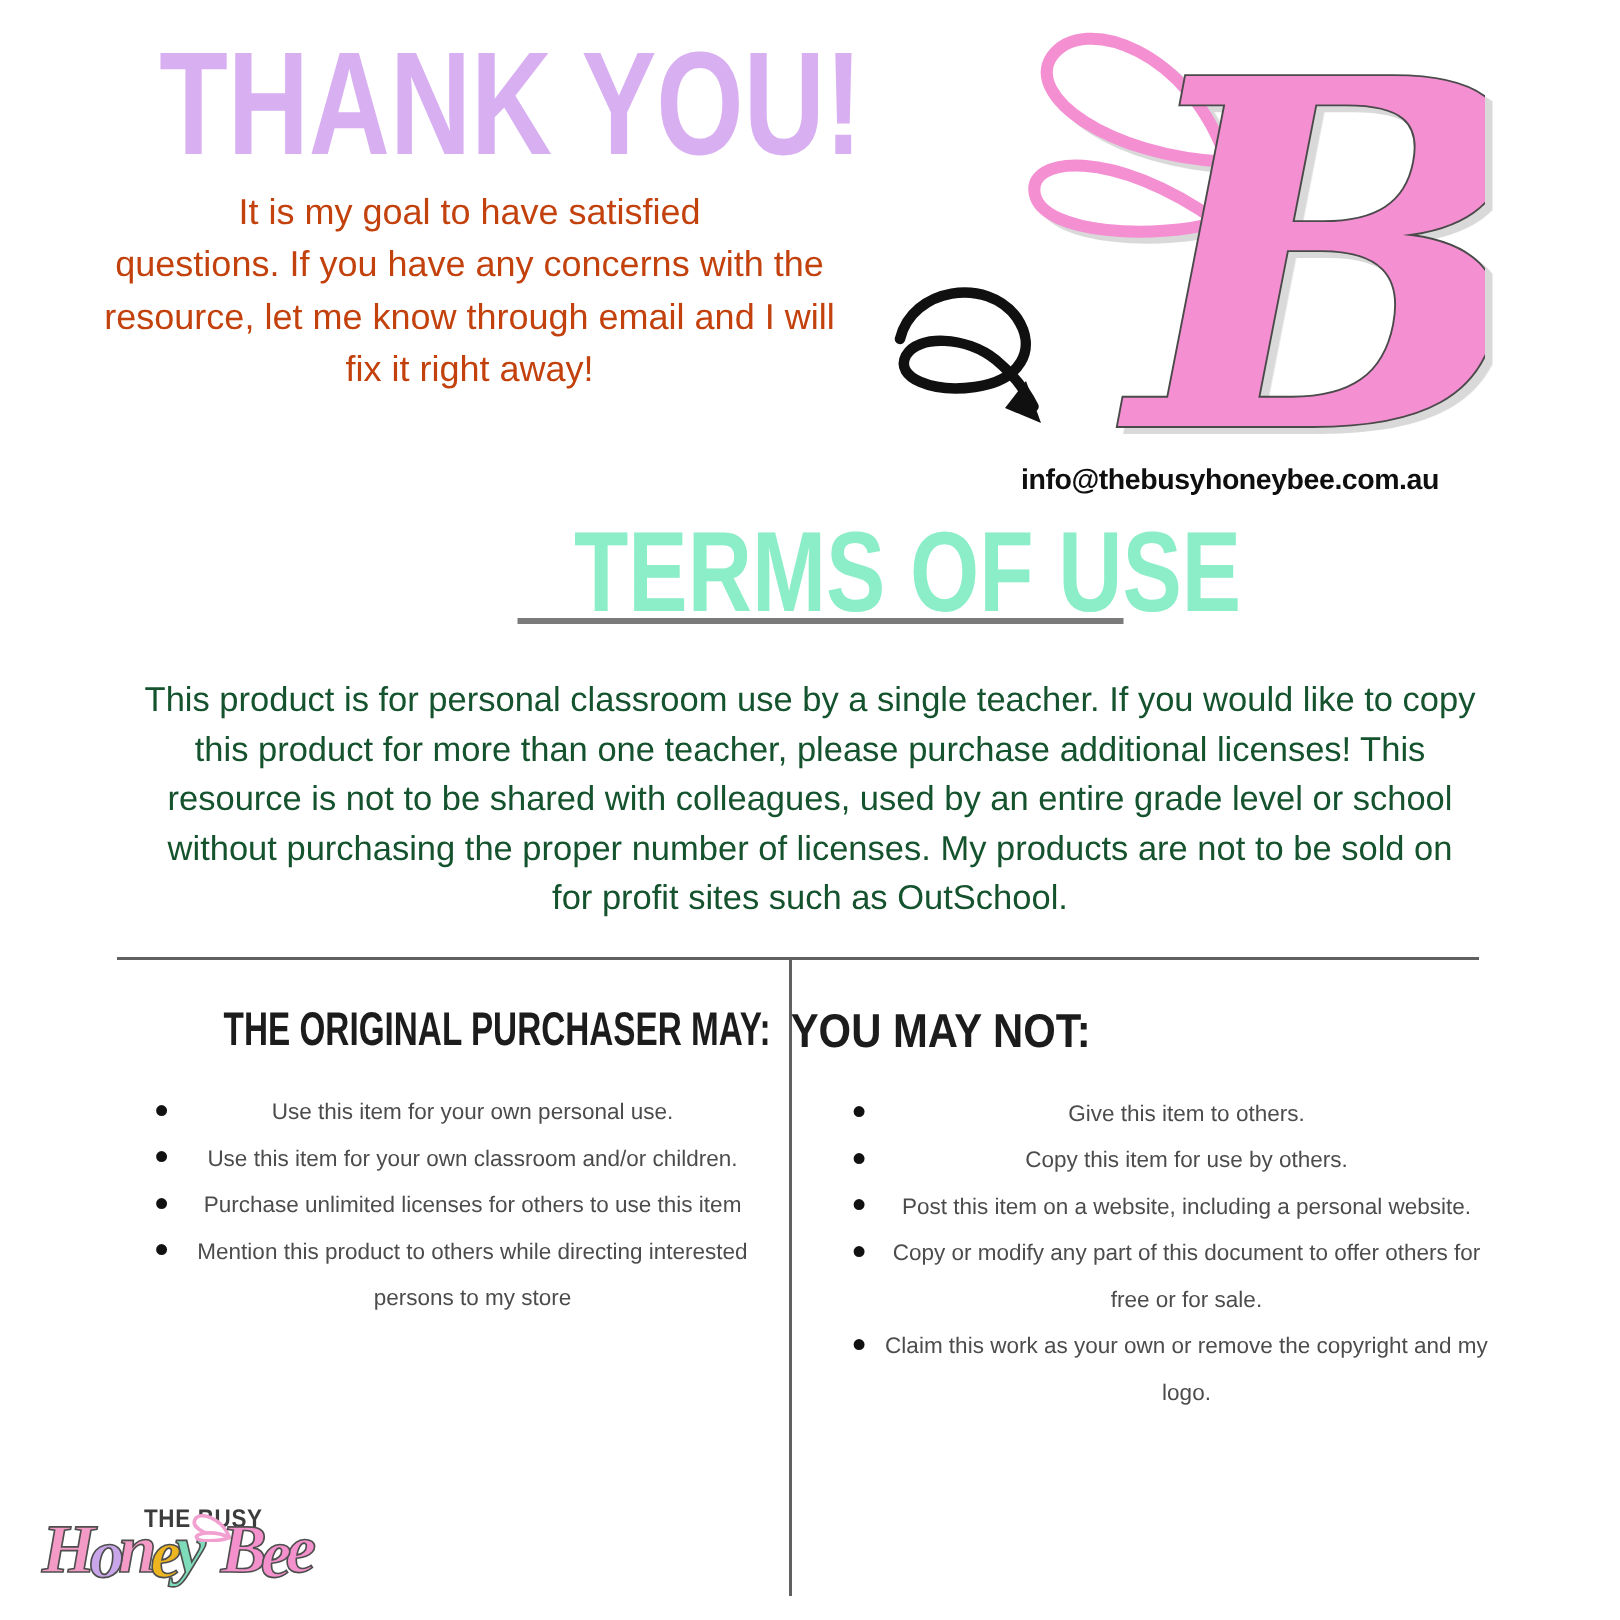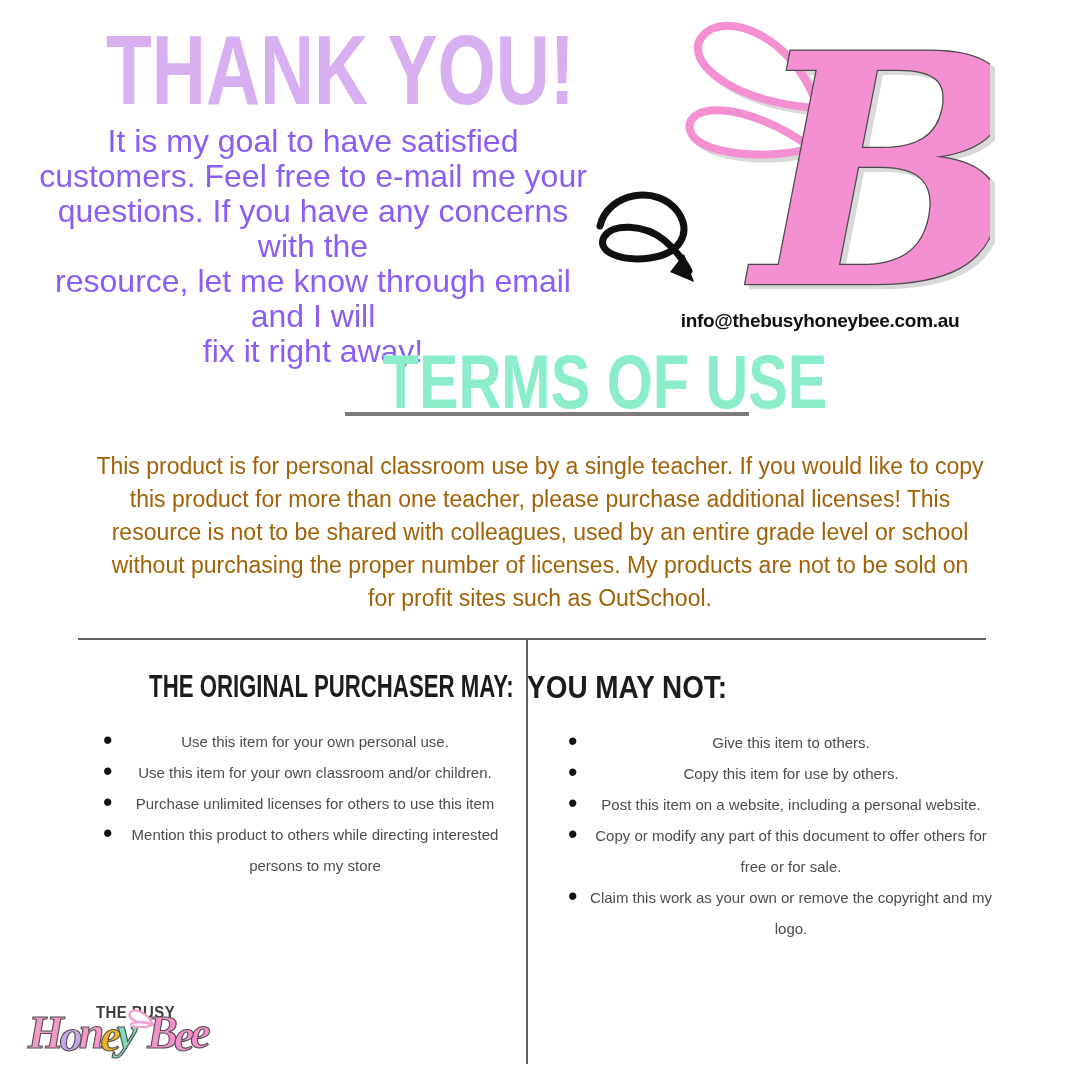--- a/index.html
+++ b/index.html
@@ -7,35 +7,35 @@
     position:relative;width:1080px;height:1080px;margin:0 auto;
     background:#ffffff;overflow:hidden;
     font-family:"Liberation Sans",sans-serif;color:#1c1c1c;
   }
   .cond{display:inline-block;font-weight:800;line-height:1;transform-origin:center;white-space:nowrap;}
 
   
   .thank-you{position:absolute;left:40px;top:22px;width:545px;text-align:center;}
   .thank-you .cond{font-size:96px;transform:scale(0.78,1.02);}
   .intro{position:absolute;left:28px;top:124px;width:570px;text-align:center;
-         font-size:32px;line-height:35px;color:#8b5cf6;}
+         font-size:24px;line-height:35px;color:#c2410c;}
 
   
   .b-logo{position:absolute;left:676px;top:6px;width:314px;height:302px;
           filter:drop-shadow(5px 4px 0 #d9d9d9);}
   .arrow{position:absolute;left:586px;top:176px;width:118px;height:118px;}
   .email{position:absolute;left:595px;top:310px;width:450px;text-align:center;
          font-size:19px;font-weight:700;color:#0f0f0f;letter-spacing:-0.3px;}
 
   
   .terms-title{position:absolute;left:320px;top:344px;width:450px;text-align:center;}
   .terms-title .cond{font-size:76px;transform:scale(0.78,1);}
   .terms-underline{position:absolute;left:345px;top:412px;width:404px;height:4px;background:#7b7b7b;}
   .terms-body{position:absolute;left:35px;top:450px;width:1010px;text-align:center;
-              font-size:23px;line-height:33px;color:#a16207;}
+              font-size:23px;line-height:33px;color:#14532d;}
 
   
   .hrule{position:absolute;left:78px;top:638px;width:908px;height:2px;background:#616161;}
   .vrule{position:absolute;left:526px;top:638px;width:2px;height:426px;background:#616161;}
 
   
   .col{position:absolute;top:660px;}
   .col-left{left:85px;width:432px;}
   .col-right{left:516px;width:488px;}
   .col h2{margin:12px 0 0;text-align:left;font-size:inherit;}
@@ -64,21 +64,20 @@
 <body>
 
 <div class="canvas">
 
   <div class="thank-you">
     <span class="cond" style="color: rgb(216, 176, 242);">THANK YOU!</span>
   </div>
 
   <div class="intro">
     <div>It is my goal to have satisfied</div>
-    <div>customers. Feel free to e-mail me your</div>
     <div>questions. If you have any concerns with the</div>
     <div>resource, let me know through email and I will</div>
     <div>fix it right away!</div>
   </div>
 
   <svg class="b-logo" viewBox="0 0 314 302">
     <g stroke="#f48fd2" stroke-width="8" fill="#ffffff" stroke-linejoin="round">
       <path d="M142 102 C118 28 46 2 25 32 C8 58 62 98 142 102 Z"></path>
       <path d="M136 142 C66 92 8 98 14 124 C20 150 94 154 136 142 Z"></path>
     </g>

